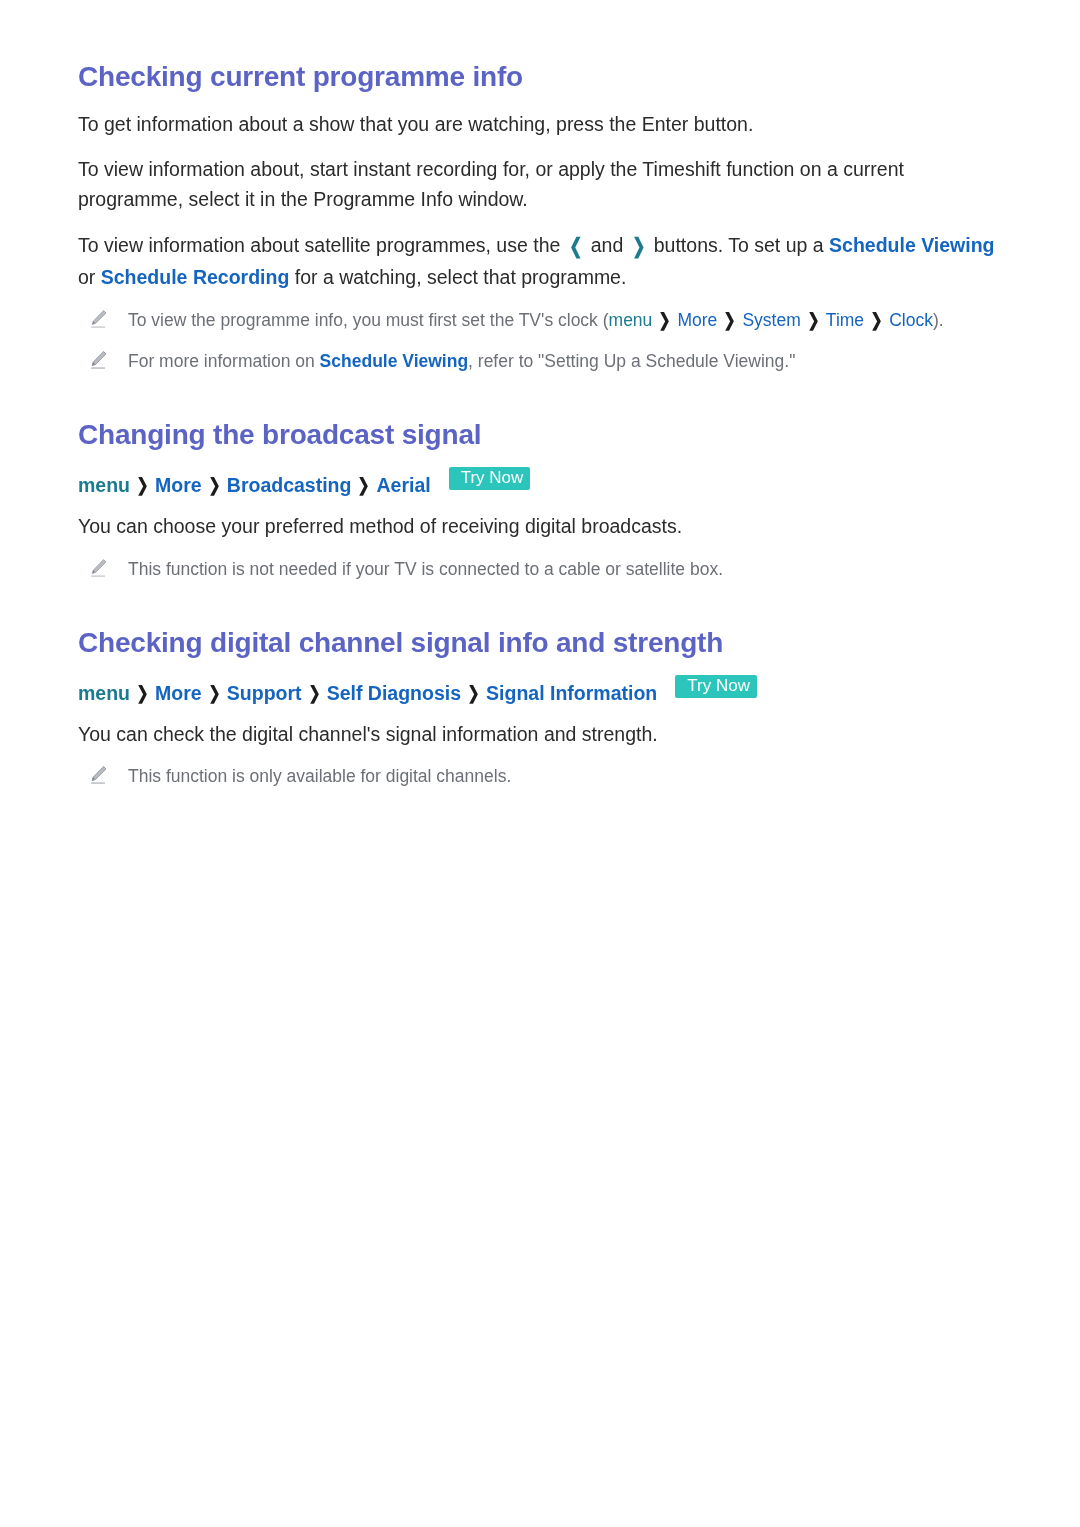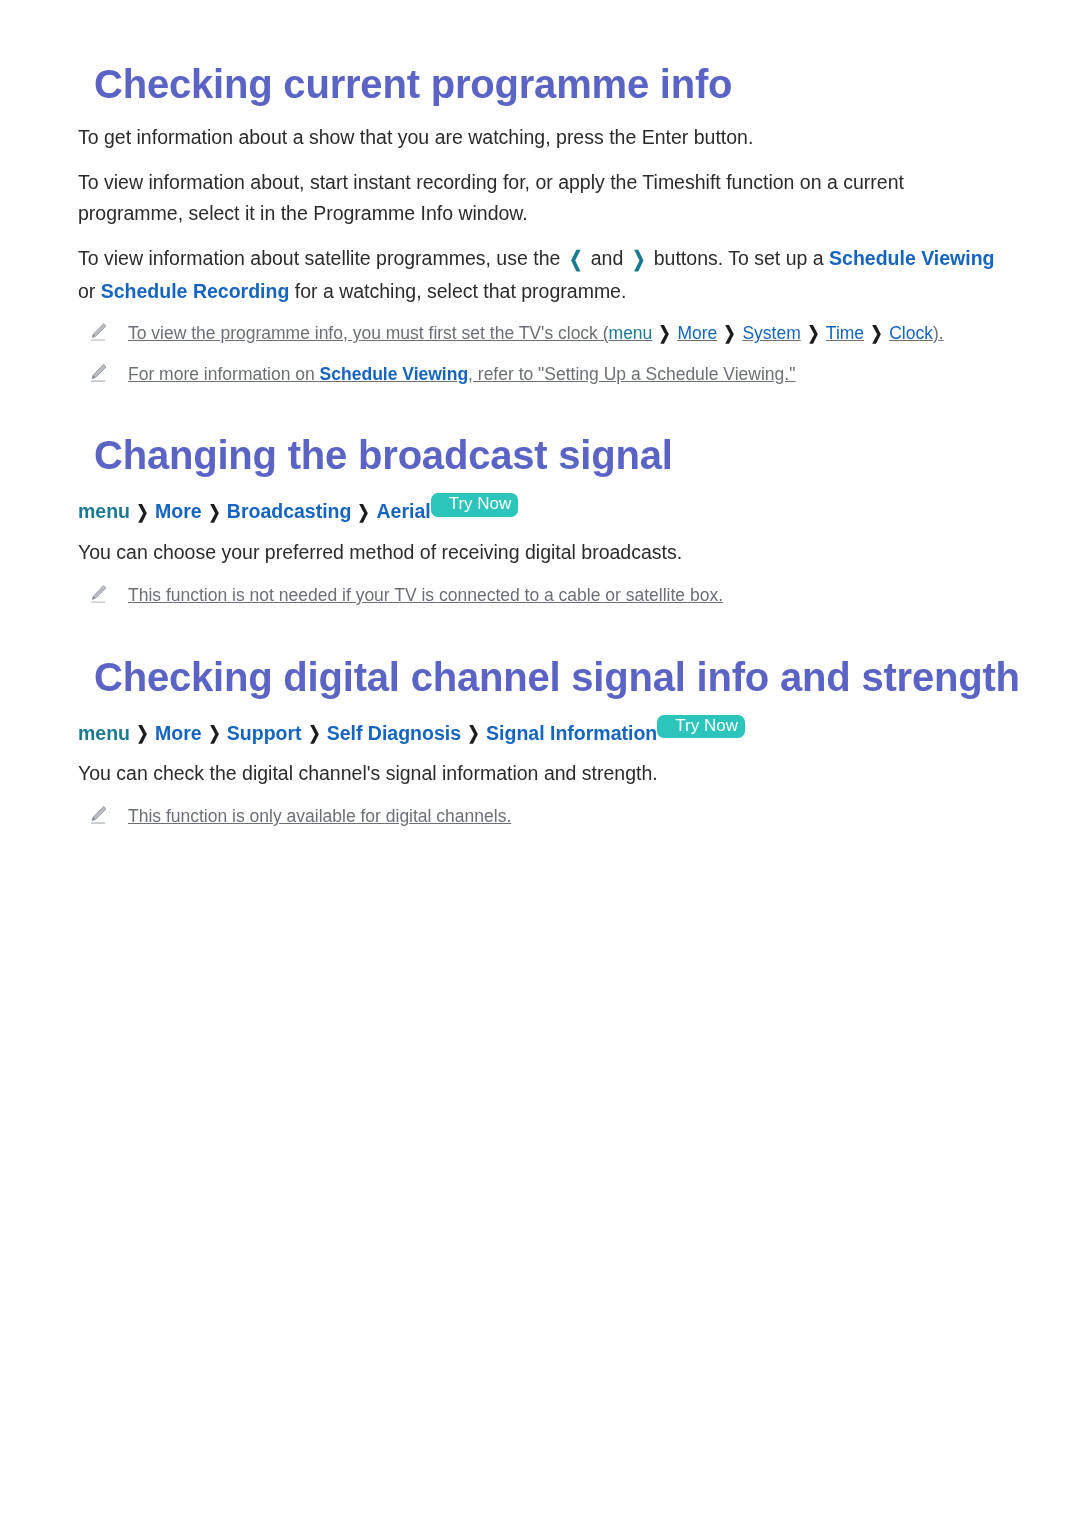--- a/index.html
+++ b/index.html
@@ -23,24 +23,24 @@
   }
   .content {
     position: absolute;
     left: 78px;
     top: 62px;
     width: 944px;
   }
 
   
   h2.section-title {
-    font-size: 40px;
+    font-size: 28px;
     font-weight: bold;
     color: #5b63c4;
-    margin: 0 0 16px 16px;
+    margin: 0 0 16px 0;
     letter-spacing: -0.2px;
     line-height: 1.1;
   }
   .section + .section {
     margin-top: 46px;
   }
 
   
   p.body {
     font-size: 19.5px;
@@ -69,23 +69,23 @@
     transform: scaleX(0.8);
   }
 
   
   .try-now {
     display: inline-block;
     background: #2cc5bb;
     color: #ffffff;
     font-size: 17px;
     font-weight: normal;
-    border-radius: 7px;
-    padding: 1px 7px 3px 21px;
-    margin-left: 0;
+    border-radius: 2px;
+    padding: 1px 7px 3px 15px;
+    margin-left: 18px;
     line-height: 1.15;
     vertical-align: 1px;
     overflow: hidden;
     max-width: 66px;
     text-indent: -3px;
     white-space: nowrap;
     font-family: "Liberation Sans", sans-serif;
   }
 
   
@@ -111,21 +111,20 @@
     margin: 0;
     padding: 0;
   }
   li.note {
     position: relative;
     padding-left: 50px;
     margin: 0 0 13px 0;
     font-size: 17.5px;
     line-height: 1.52;
     color: #6c7076;
-    text-decoration: underline;
   }
   li.note:last-child { margin-bottom: 0; }
   .note-icon {
     position: absolute;
     left: 10px;
     top: 2px;
     width: 22px;
     height: 20px;
   }
   .notes-wrap { margin-top: 16px; }

